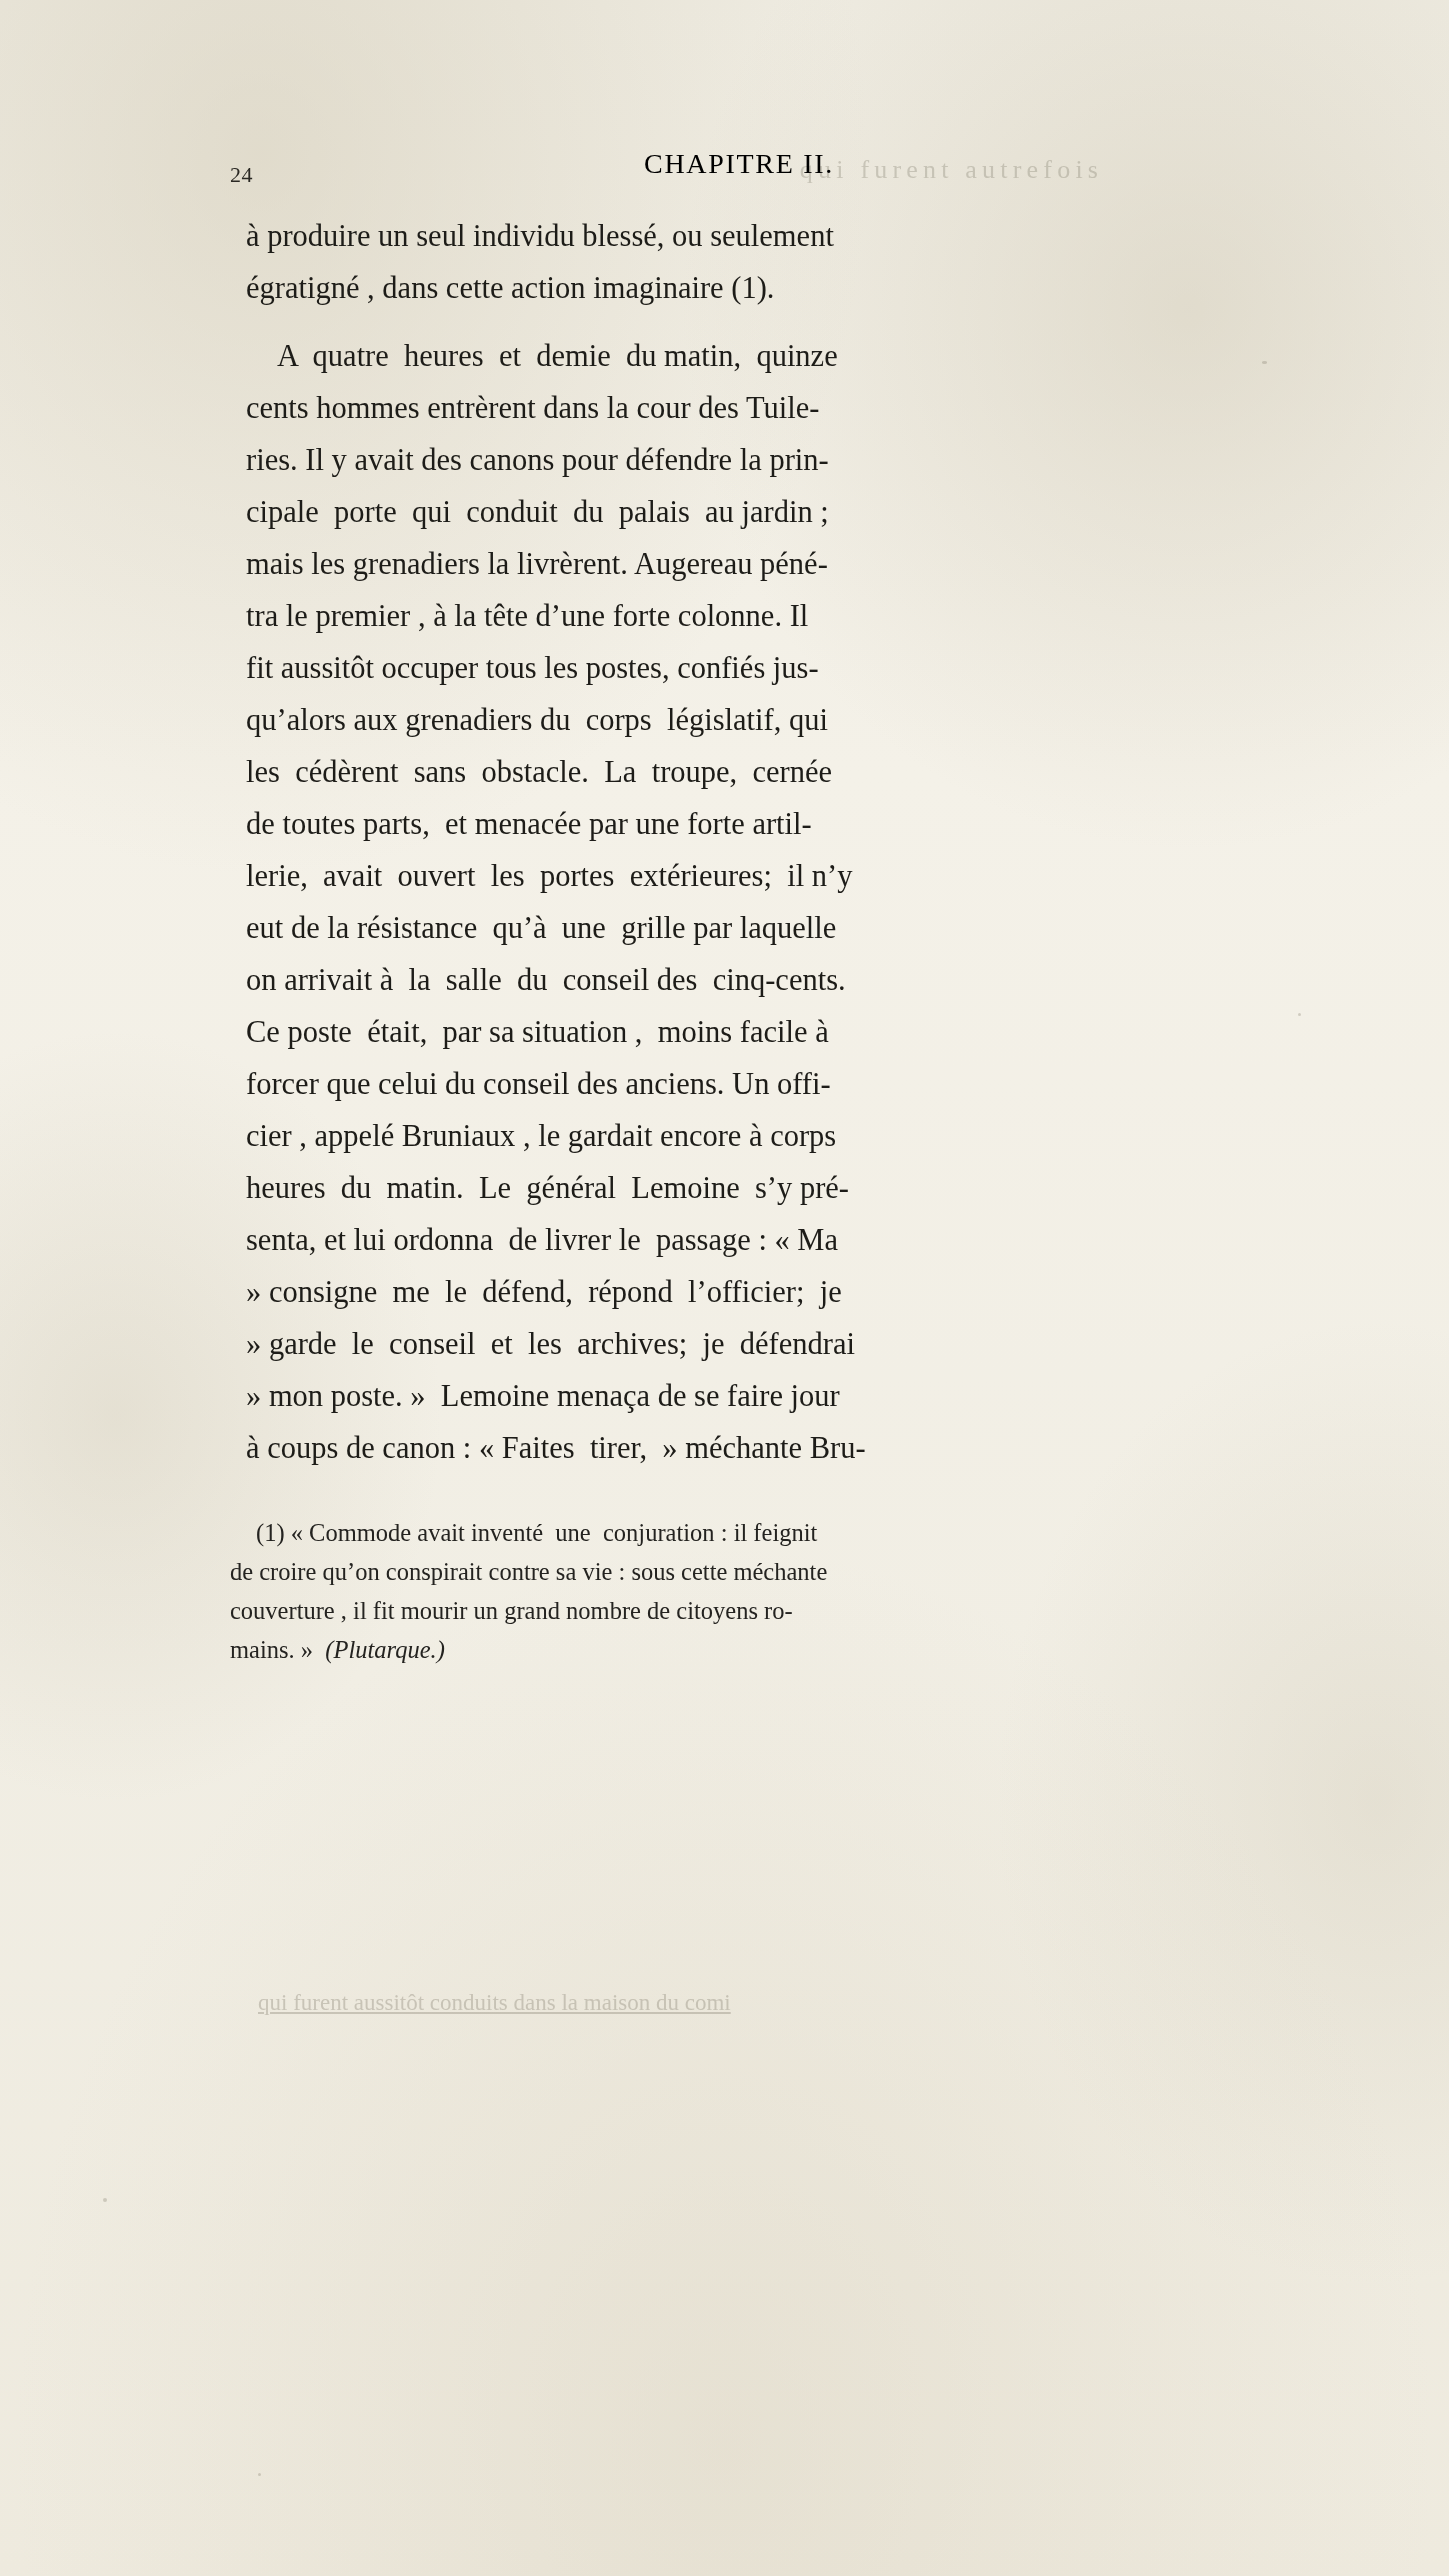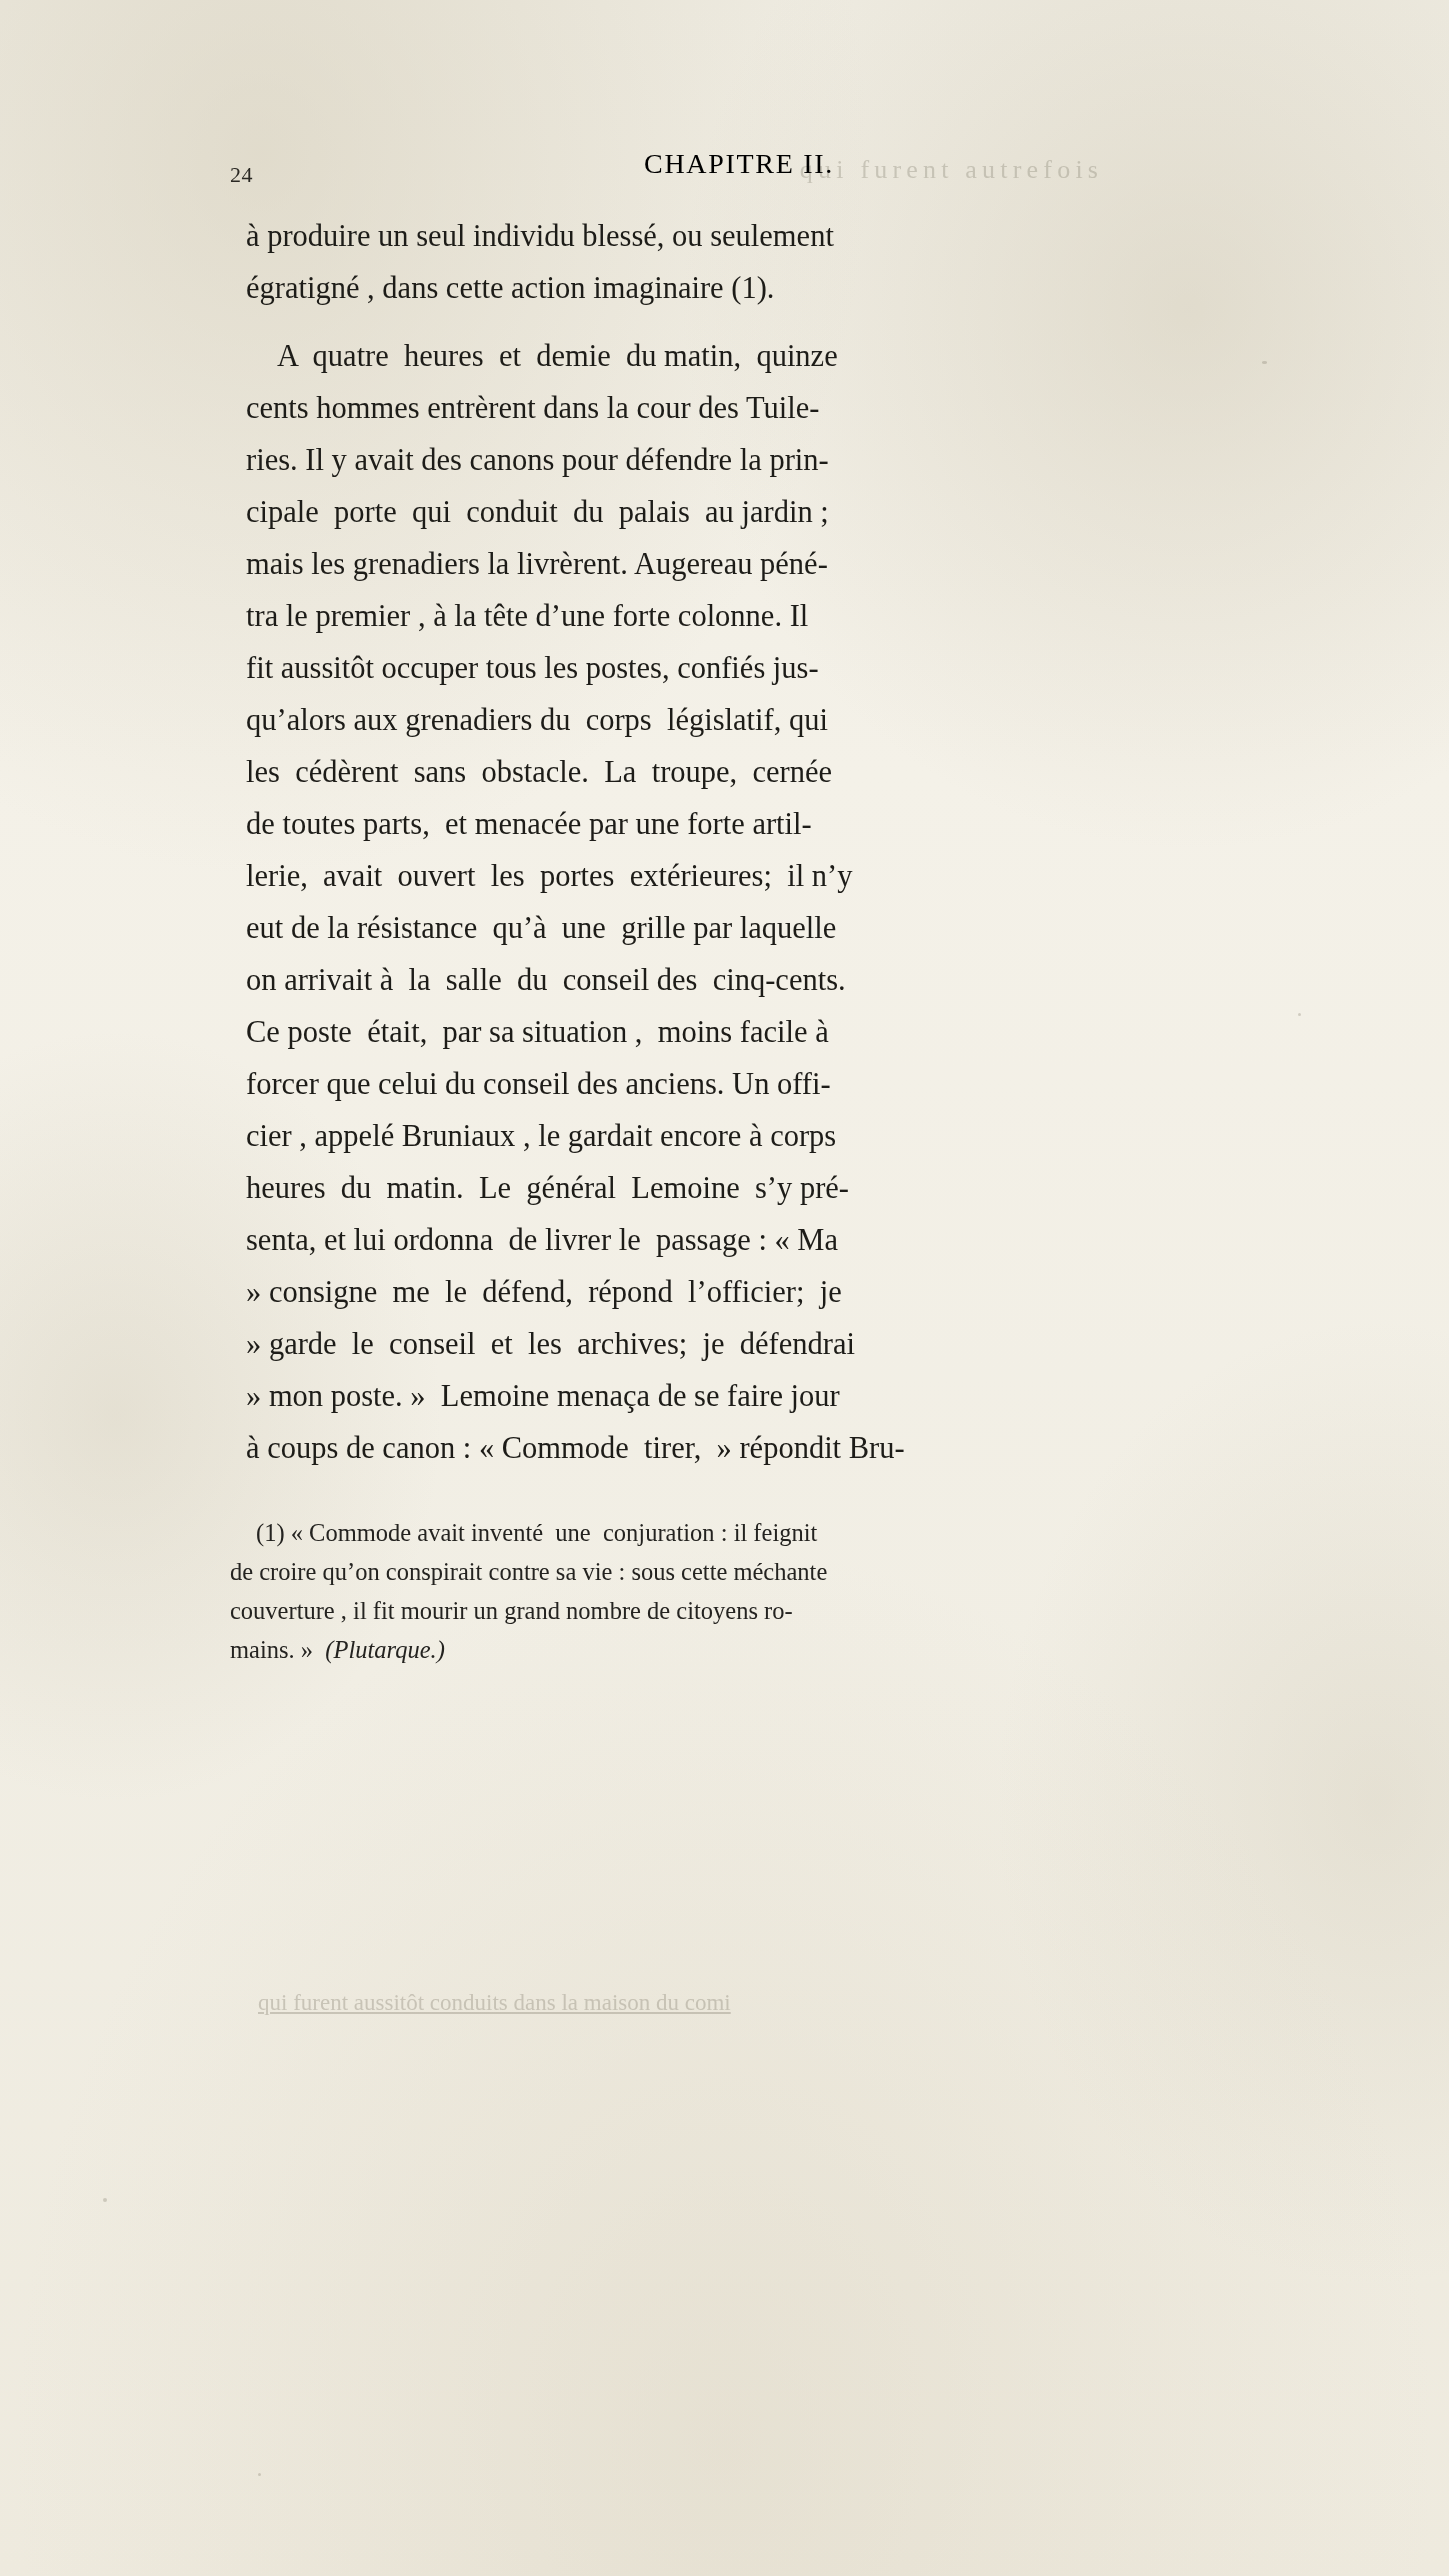--- a/index.html
+++ b/index.html
@@ -175,21 +175,21 @@
         <span class="line">eut de la résistance  qu’à  une  grille par laquelle</span>
         <span class="line">on arrivait à  la  salle  du  conseil des  cinq-cents.</span>
         <span class="line">Ce poste  était,  par sa situation ,  moins facile à</span>
         <span class="line">forcer que celui du conseil des anciens. Un offi-</span>
         <span class="line">cier , appelé Bruniaux , le gardait encore à corps</span>
         <span class="line">heures  du  matin.  Le  général  Lemoine  s’y pré-</span>
         <span class="line">senta, et lui ordonna  de livrer le  passage : « Ma</span>
         <span class="line">» consigne  me  le  défend,  répond  l’officier;  je</span>
         <span class="line">» garde  le  conseil  et  les  archives;  je  défendrai</span>
         <span class="line">» mon poste. »  Lemoine menaça de se faire jour</span>
-        <span class="line">à coups de canon : « Commode  tirer,  » répondit Bru-</span>
+        <span class="line">à coups de canon : « Faites  tirer,  » méchante Bru-</span>
       </p>
     </div>
 
     <div class="footnote">
       <span class="line"><span class="fn-indent"></span><span>(1) « Commode avait inventé  une  conjuration : il feignit</span></span>
       <span class="line">de croire qu’on conspirait contre sa vie : sous cette méchante</span>
       <span class="line">couverture , il fit mourir un grand nombre de citoyens ro-</span>
       <span class="line"><span>mains. »</span>  <i>(Plutarque.)</i></span>
     </div>
 

